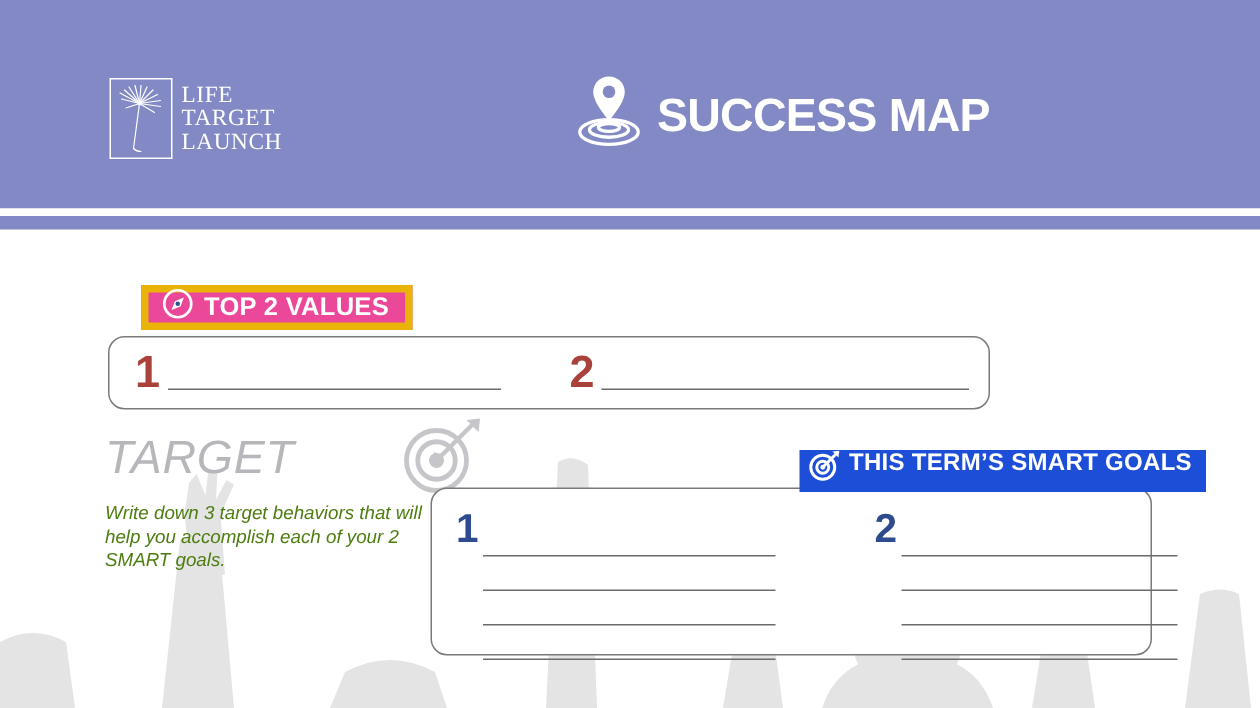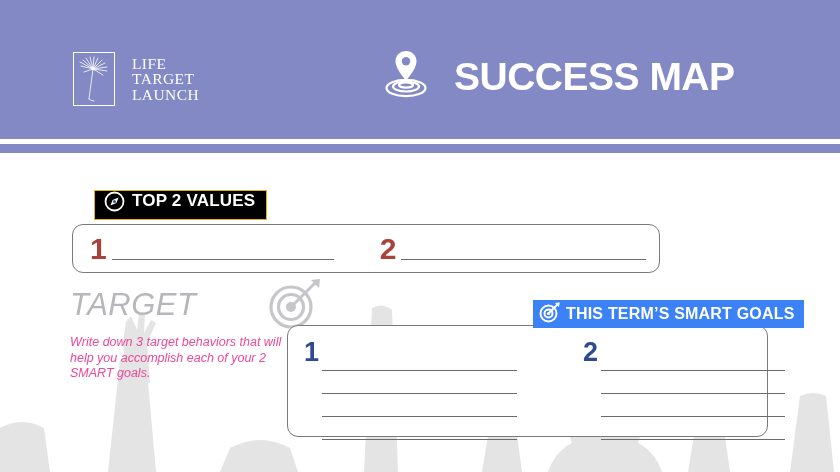--- a/index.html
+++ b/index.html
@@ -45,67 +45,67 @@
   }
   .logo-mark {
     width: 42px; height: 54px;
     border: 1.6px solid #ffffff;
     position: relative;
     box-sizing: border-box;
     flex: none;
   }
   .logo-mark svg { display: block; }
   .logo-words {
-    margin-left: 17px;
+    margin-left: 6px;
     color: #ffffff;
     font-family: "Liberation Serif", serif;
     font-size: 15.5px;
     line-height: 15.5px;
     letter-spacing: 0.4px;
   }
   .logo-words div { white-space: nowrap; }
 
   
   .title-wrap {
     position: absolute;
     left: 383px; top: 48px;
     display: flex;
     align-items: center;
   }
   .pin-icon { flex: none; }
   .title-text {
     color: #ffffff;
     font-family: "Liberation Sans", sans-serif;
     font-weight: bold;
-    font-size: 39px;
+    font-size: 31px;
     line-height: 45px;
     letter-spacing: -0.5px;
-    margin-left: 25px;
+    margin-left: 9px;
     white-space: nowrap;
   }
 
   
   .silhouettes {
     position: absolute;
     left: 0; top: 300px;
     width: 840px; height: 172px;
     z-index: 0;
     pointer-events: none;
   }
 
   
   .values-banner {
     position: absolute;
     left: 94px; top: 190px;
     height: 30px;
-    background: #000000;
-    border: 1px solid #eab308;
+    background: #ec4899;
+    border: 5px solid #eab308;
     box-sizing: border-box;
     display: flex;
-    align-items: flex-start;
+    align-items: center;
     padding: 0 11px 0 9px;
     z-index: 3;
   }
   .values-banner .banner-label {
     color: #ffffff;
     font-weight: bold;
     font-size: 17px;
     letter-spacing: 0.2px;
     margin-left: 7px;
     white-space: nowrap;
@@ -162,33 +162,32 @@
     letter-spacing: 0.5px;
   }
   .tb-line1 { padding-left: 0px; }
   .tb-line2 { padding-left: 20px; margin-top: 6px; }
   .tb-target-icon {
     position: absolute;
     left: 197px; top: -12px;
   }
   .tb-desc {
     margin-top: 15px;
-    color: #ec4899;
+    color: #4d7c0f;
     font-size: 12.5px;
     line-height: 15.5px;
   }
 
   
   .goals-banner {
     position: absolute;
     left: 533px; top: 300px;
     height: 28px;
-    background: #3b82f6;
-    display: flex;
-    align-items: center;
+    background: #1d4ed8;
+    display: flex;
     padding: 0 9px 0 6px;
     z-index: 3;
   }
   .goals-banner .banner-label {
     color: #ffffff;
     font-weight: bold;
     font-size: 16px;
     letter-spacing: 0.2px;
     margin-left: 6px;
     white-space: nowrap;

